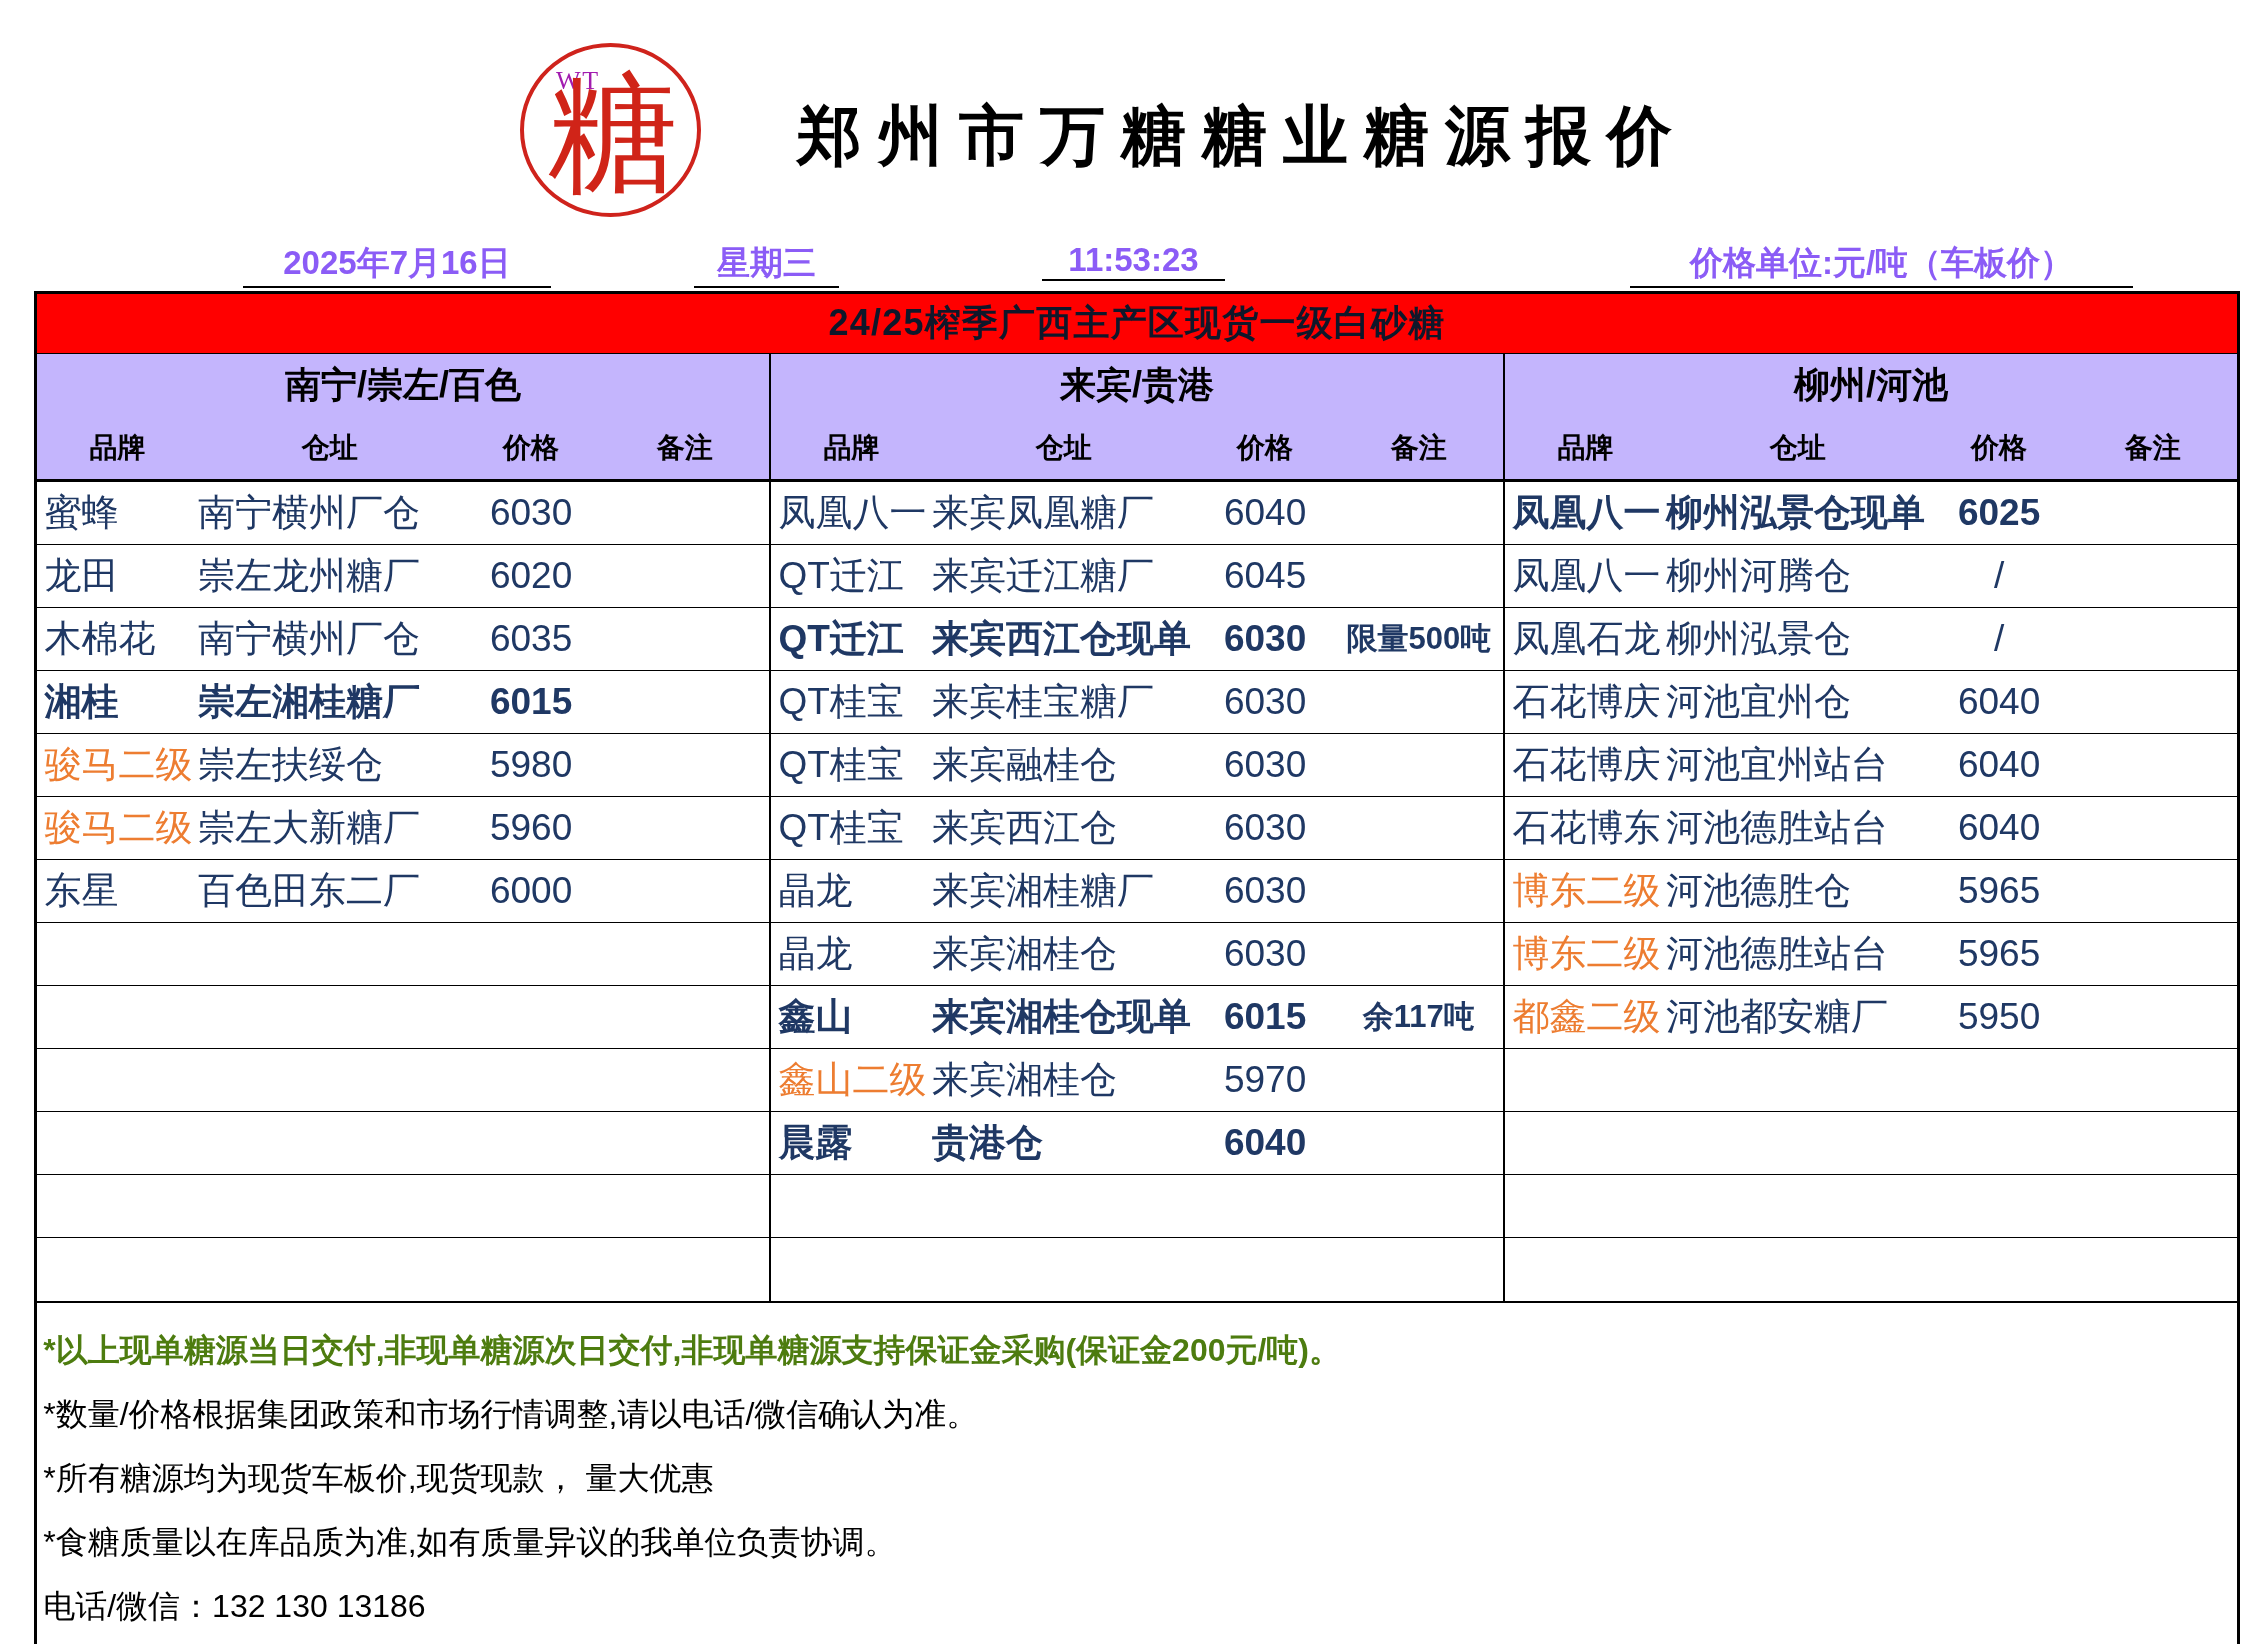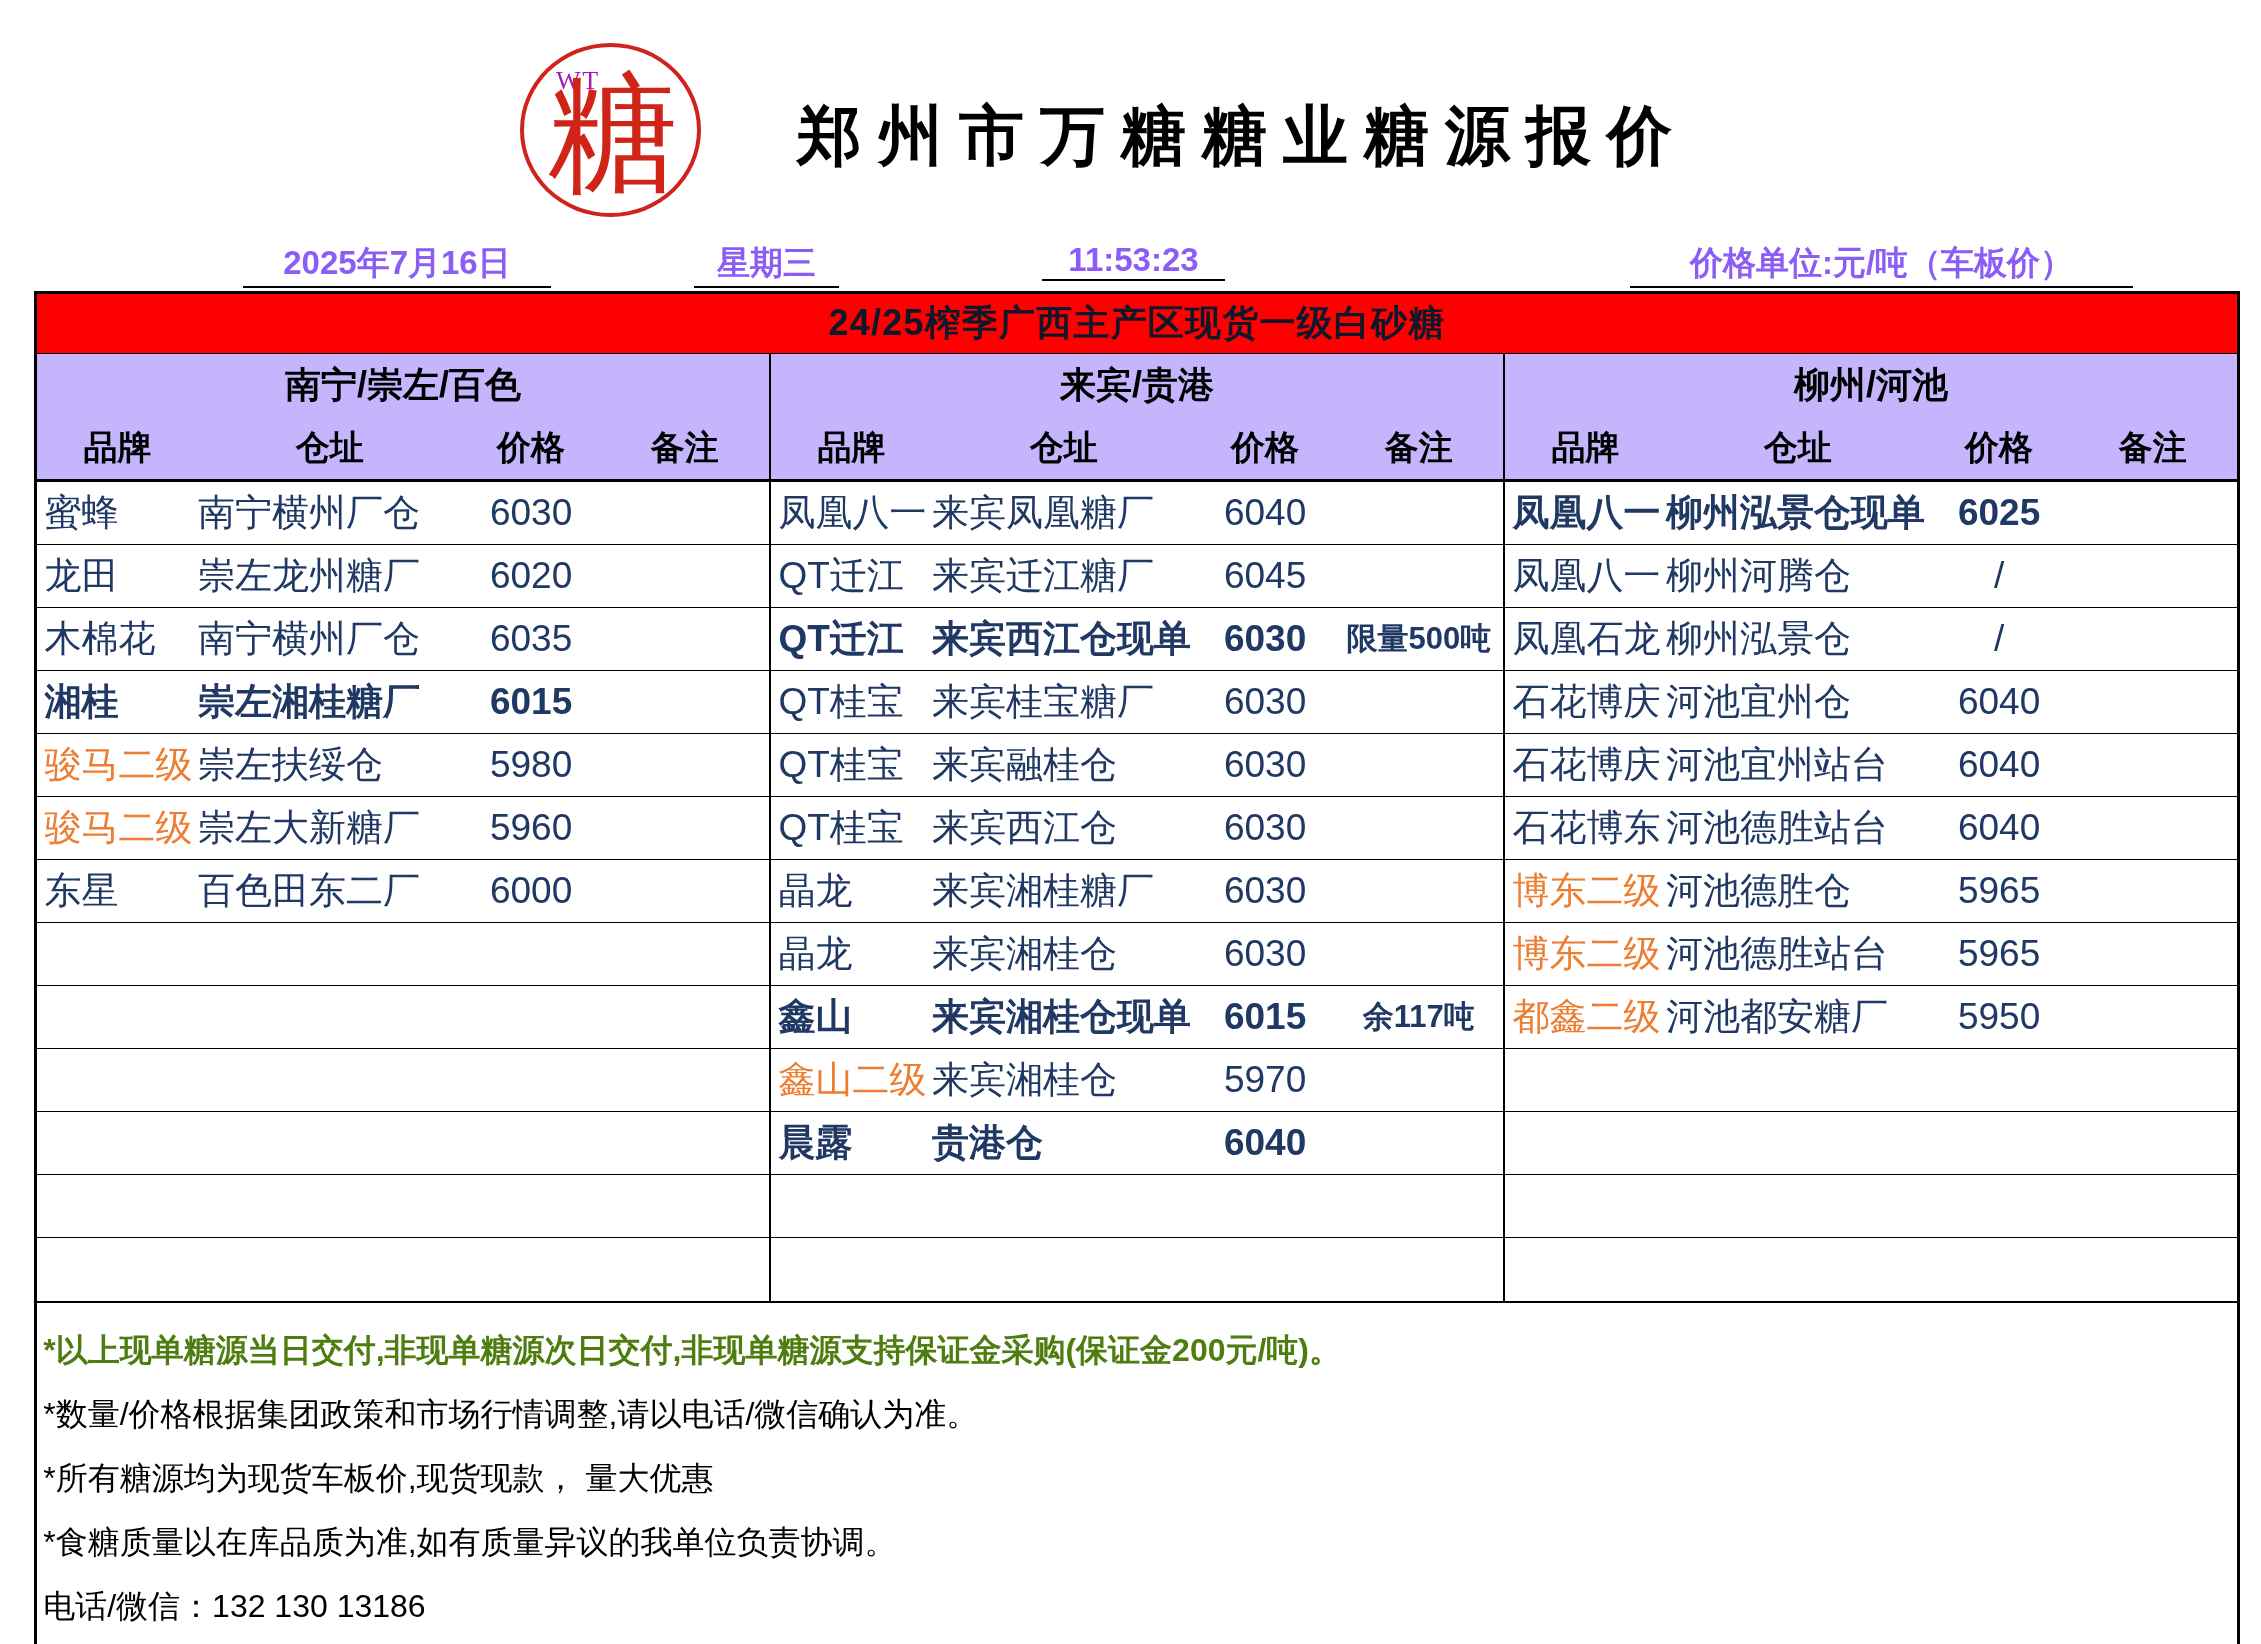--- a/index.html
+++ b/index.html
@@ -53,21 +53,21 @@
     color:#0f172a; font-size:36px; font-weight:700; letter-spacing:1.2px;
   }
   .thead { display:flex; background:#c4b5fd; border-bottom:3.1px solid #000; }
   .thead-group { flex:1 1 0; border-right:2.5px solid #000; }
   .thead-group:last-child { border-right:none; }
   .region-title {
     height:63px; display:flex; align-items:center; justify-content:center;
     font-size:36px; font-weight:700; color:#000;
   }
   .col-heads { height:62px; display:flex; align-items:center; }
-  .col-head { font-size:34px; font-weight:700; color:#000; text-align:center; }
+  .col-head { font-size:28px; font-weight:700; color:#000; text-align:center; }
   .w-brand { width:22%; }
   .w-wh    { width:36%; }
   .w-price { width:19%; }
   .w-note  { width:23%; }
   
   .tbody { display:flex; border-bottom:2.5px solid #000; }
   .tgroup { flex:1 1 0; border-right:2.5px solid #000; }
   .tgroup:last-child { border-right:none; }
   .trow {
     height:63px; border-bottom:1.8px solid #000;

